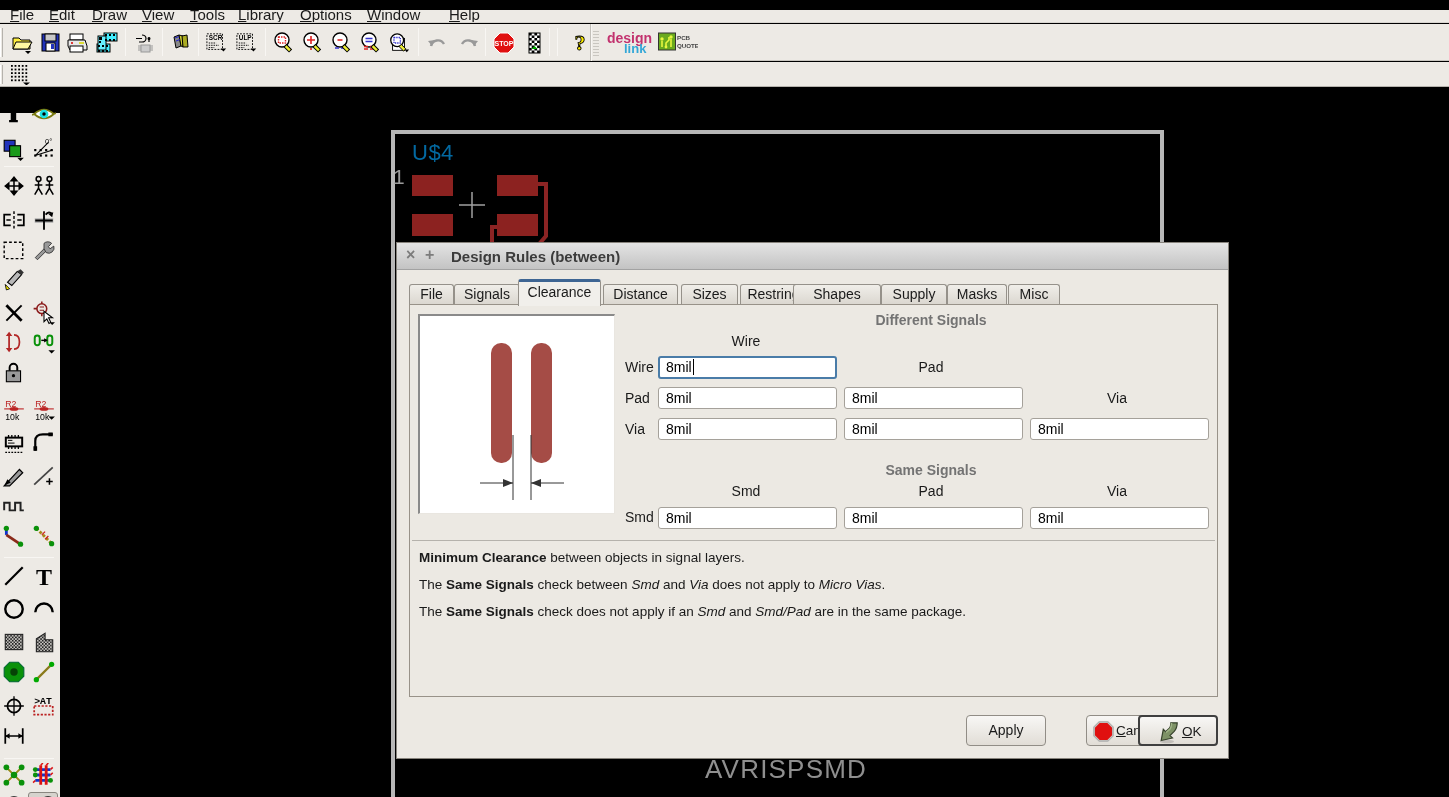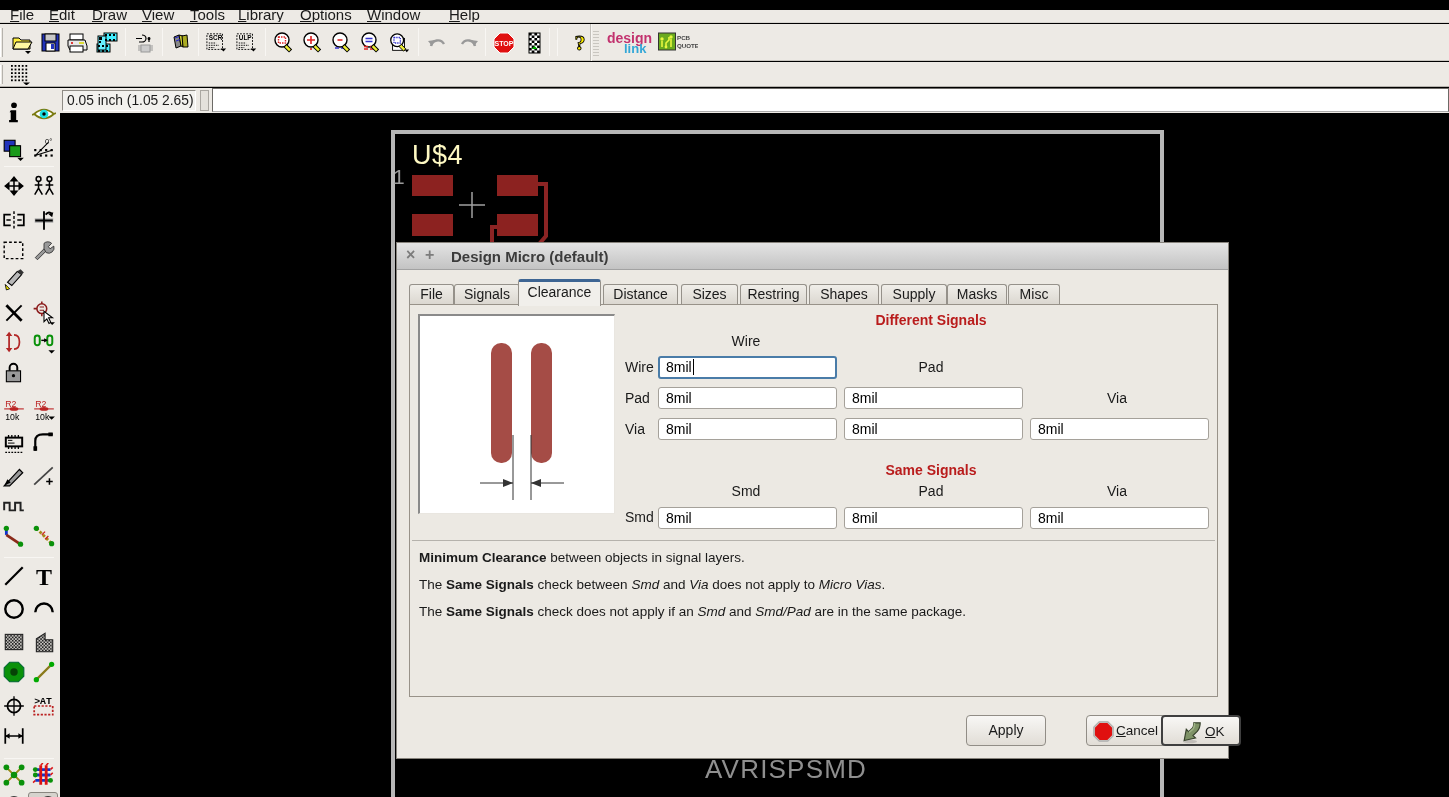--- a/index.html
+++ b/index.html
@@ -18,36 +18,36 @@
 #cmdinput { position:absolute; left:212px; top:0px; width:1237px; height:24px; background:#ffffff; border:1px solid #6c6a66; border-bottom-color:#aaa; }
 #cmdgrip { position:absolute; left:200px; top:2px; width:9px; height:21px; background:#e4e1db; border:1px solid #aaa7a1; }
 
 #lefttb { position:absolute; left:0; top:103px; width:60px; height:694px; background:#edeae5; }
 .lic { position:absolute; width:24px; height:24px; }
 .lsep { position:absolute; left:4px; width:50px; height:1px; background:#cac7c1; border-bottom:1px solid #f8f6f3; }
 
 #canvas { position:absolute; left:60px; top:103px; width:1389px; height:694px; background:#000; overflow:hidden; }
 #board { position:absolute; left:331px; top:17px; width:773px; height:760px; border:4.5px solid #b7b7b7; }
 .pad { position:absolute; background:#8c2220; }
-#u4 { position:absolute; left:352px; top:27px; color:#fef9c3; font-size:27px; letter-spacing:0.5px; font-weight:400; }
+#u4 { position:absolute; left:352px; top:27px; color:#0369a1; font-size:22px; letter-spacing:0.5px; font-weight:400; }
 #one { position:absolute; left:333px; top:52px; color:#9a9a9a; font-size:21px; }
 #avr { position:absolute; left:645px; top:641px; color:#8f8f8f; font-size:26px; letter-spacing:1.2px;text-align:right; }
 
 #dlg { position:absolute; left:396px; top:232px; width:833px; height:517px; background:#ece9e3; border:1px solid #87837c; z-index:10; }
 #dlgtitle { position:absolute; left:0; top:0; width:831px; height:27px; background:linear-gradient(#e4e4e4,#c3c3c3); border-bottom:1px solid #a2a2a2; }
 #dlgtitle .t { position:absolute; left:54px; top:5px; font-size:15px; font-weight:bold; color:#3c3c3c; }
 #dlgtitle .x { position:absolute; left:9px; top:3px; font-size:16px; font-weight:bold; color:#7c7c7c; }
 #dlgtitle .p { position:absolute; left:28px; top:3px; font-size:16px; font-weight:bold; color:#7c7c7c; }
 .tab { position:absolute; top:41px; height:21px; background:linear-gradient(#f0eee9,#dad6cf); border:1px solid #95918a; border-bottom:none; border-radius:3px 3px 0 0; font-size:14px; color:#1a1a1a; text-align:center; line-height:19px; }
 #tabsel { position:absolute; top:36px; height:27px; background:#f1efeb; border:1px solid #95918a; border-bottom:none; border-top:3px solid #3e6593; border-radius:3px 3px 0 0; font-size:14px; color:#1a1a1a; text-align:center; line-height:21px; z-index:3; }
 #tabpage { position:absolute; left:12px; top:61px; width:809px; height:393px; border:1px solid #989289; background:#ece9e3; z-index:2; }
 
 #pvbox { position:absolute; left:8px; top:9px; width:197px; height:200px; background:#fff; border-top:2px solid #8a8a8a; border-left:2px solid #8a8a8a; border-right:1px solid #e9e6e0; border-bottom:1px solid #e9e6e0; }
 .hdr { position:absolute; font-size:14px; color:#1a1a1a; text-align:center; }
-.bhdr { position:absolute; font-size:14px; font-weight:bold; color:#b91c1c; text-align:center; }
+.bhdr { position:absolute; font-size:14px; font-weight:bold; color:#737373; text-align:center; }
 .lbl { position:absolute; font-size:14px; color:#1a1a1a; }
 .inp { position:absolute; width:179px; height:22px; background:#fff; border:1px solid #a5a19a; border-radius:3px; font-size:14px; color:#000; line-height:20px; padding-left:7px; }
 .inpf { position:absolute; width:179px; height:23px; background:#fff; border:2px solid #4a7ca8; border-radius:3px; font-size:14px; color:#000; line-height:19px; padding-left:6px; }
 .desc { position:absolute; left:9px; font-size:13.5px; color:#1a1a1a; }
 #dsep { position:absolute; left:13px; top:297px; width:807px; height:1px; background:#b5b2ac; }
 .btn { position:absolute; top:472px; width:80px; height:31px; background:linear-gradient(#f8f7f5,#e1ddd6); border:1px solid #918d86; border-radius:4px; font-size:14px; color:#1a1a1a; text-align:center; line-height:29px; }
 .btn span { line-height:29px; }
 #btnok { border:2px solid #3f3f3f; line-height:27px; }
 </style>
 </head>
@@ -270,25 +270,20 @@
           <rect x="14.4" y="10.8" width="1.8" height="1.8"></rect>
       <rect x="0" y="14.4" width="1.8" height="1.8"></rect>
           <rect x="3.6" y="14.4" width="1.8" height="1.8"></rect>
           <rect x="7.2" y="14.4" width="1.8" height="1.8"></rect>
           <rect x="10.8" y="14.4" width="1.8" height="1.8"></rect>
           <rect x="14.4" y="14.4" width="1.8" height="1.8"></rect>
       <polygon points="12,17.4 19,17.4 15.5,20.4"></polygon>
     </g>
   </svg>
 </div>
-<div id="cmdrow">
-  <div id="coordbox">0.05 inch (1.05 2.65)</div>
-  <div id="cmdgrip"></div>
-  <div id="cmdinput"></div>
-</div>
 
 <div id="lefttb">
 
   <svg class="lic" style="left:2px;top:-11px" viewBox="0 0 22 22">
     <g fill="#000">
           <circle cx="11" cy="3" r="2.6"></circle>
           <path d="M8 7.5 l5 0 l0 9 l1.5 0 l0 2 l-8 0 l0 -2 l1.5 0 l0 -7 l-1 0 z"></path>
         </g>
   </svg>
   <svg class="lic" style="left:32px;top:-11px" viewBox="0 0 22 22">
@@ -563,29 +558,29 @@
       <polyline points="437,114 432,114 432,140"></polyline>
     </g>
   </svg>
   <div id="avr">AVRISPSMD</div>
 </div>
 
 <div id="dlg">
   <div id="dlgtitle">
     <span class="x">×</span>
         <span class="p">+</span>
-    <span class="t">Design Micro (default)</span>
+    <span class="t">Design Rules (between)</span>
   </div>
   <div class="tab" style="left:12px;width:45px">File</div>
   <div class="tab" style="left:57px;width:66px">Signals</div>
   <div id="tabsel" style="left:121px;width:83px">Clearance</div>
   <div class="tab" style="left:206px;width:75px">Distance</div>
   <div class="tab" style="left:284px;width:57px">Sizes</div>
   <div class="tab" style="left:343px;width:67px">Restring</div>
-  <div class="tab" style="left:412px;width:70px">Shapes</div>
+  <div class="tab" style="left:396px;width:88px">Shapes</div>
   <div class="tab" style="left:484px;width:66px">Supply</div>
   <div class="tab" style="left:550px;width:60px">Masks</div>
   <div class="tab" style="left:611px;width:52px">Misc</div>
 
   <div id="tabpage">
     <div id="pvbox">
       <svg width="193" height="196">
         <rect x="71" y="27" width="21" height="120" rx="10" fill="#a54c46"></rect>
         <rect x="111" y="27" width="21" height="120" rx="10" fill="#a54c46"></rect>
         <g stroke="#333" stroke-width="1" fill="none">
@@ -629,21 +624,21 @@
   </div>
 
   <div class="btn" style="left:569px">Apply</div>
   <div class="btn" style="left:689px">
     <svg style="position:absolute;left:6px;top:5px" width="21" height="21" viewBox="0 0 22 22">
       <polygon points="6.5,1 15.5,1 21,6.5 21,15.5 15.5,21 6.5,21 1,15.5 1,6.5" fill="#e01010" stroke="#cbcbc8" stroke-width="2"></polygon>
       <polygon points="6.5,1 15.5,1 21,6.5 21,15.5 15.5,21 6.5,21 1,15.5 1,6.5" fill="none" stroke="#8a8a88" stroke-width="0.5"></polygon>
     </svg>
     <span style="position:absolute;left:29px;top:0;font-size:13.5px"><u>C</u>ancel</span>
   </div>
-  <div class="btn" id="btnok" style="left:764px">
+  <div class="btn" id="btnok" style="left:741px">
     <svg style="position:absolute;left:17px;top:3px" width="24" height="24" viewBox="0 0 22 24">
       <ellipse cx="9" cy="21.5" rx="7" ry="1.8" fill="#000" opacity="0.15"></ellipse>
       <path d="M3.2 20.5 L14.5 18 L12 15.6 L16.2 11.4 Q19.2 8.2 19.2 2.8 L12.8 2.8 Q12.8 6.8 11.4 8.3 L7.6 11.6 L5.3 9.3 Z" fill="#7e9266" stroke="#37422c" stroke-width="1.2"></path>
       <path d="M13.5 3 Q13.4 7.8 11.6 9.4 L8 12.5" fill="none" stroke="#9fb386" stroke-width="1.6"></path>
     </svg>
     <span style="position:absolute;left:42px;top:0;font-size:13.5px"><u>O</u>K</span>
   </div>
 </div>
 
 </div>

